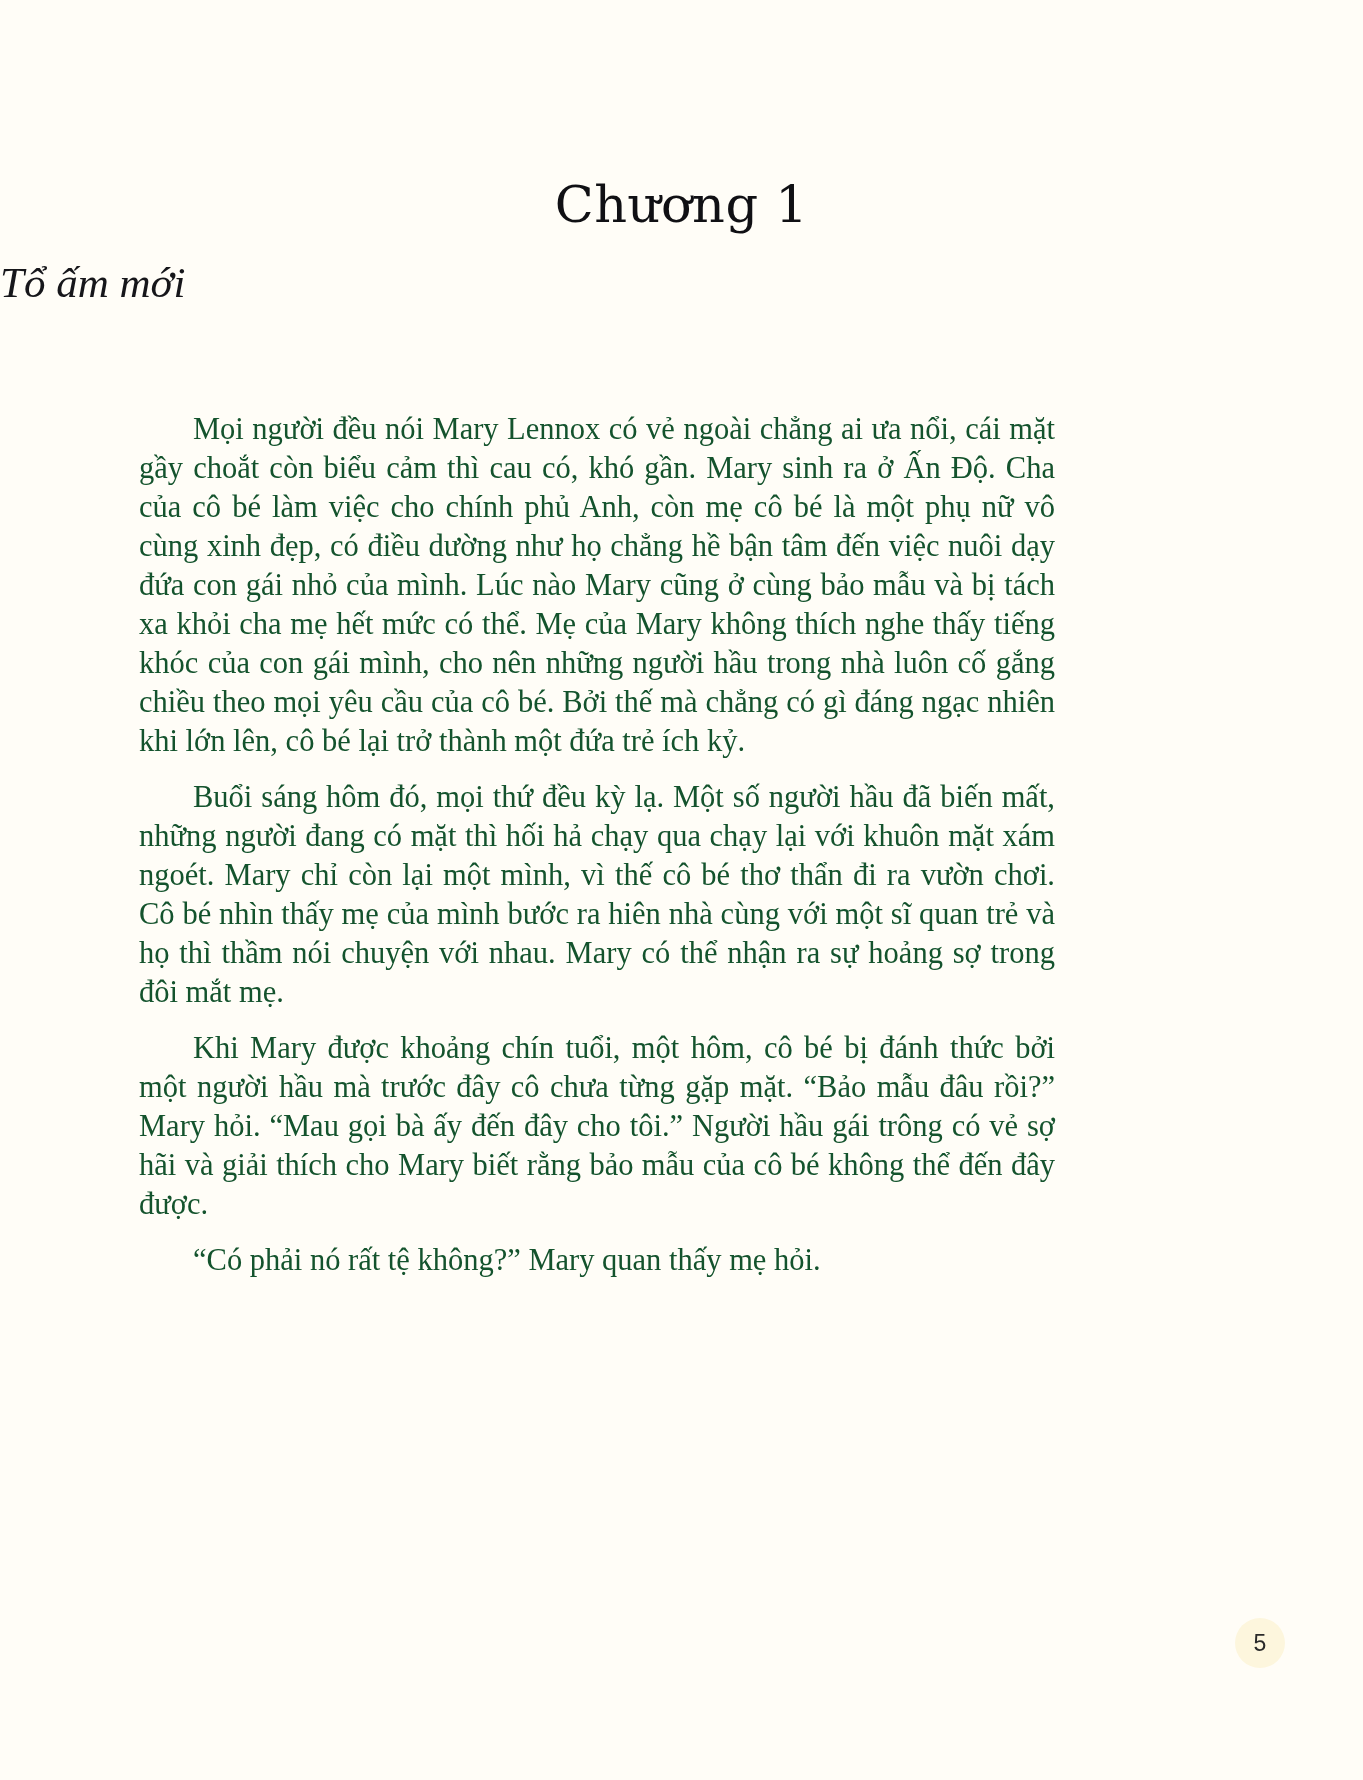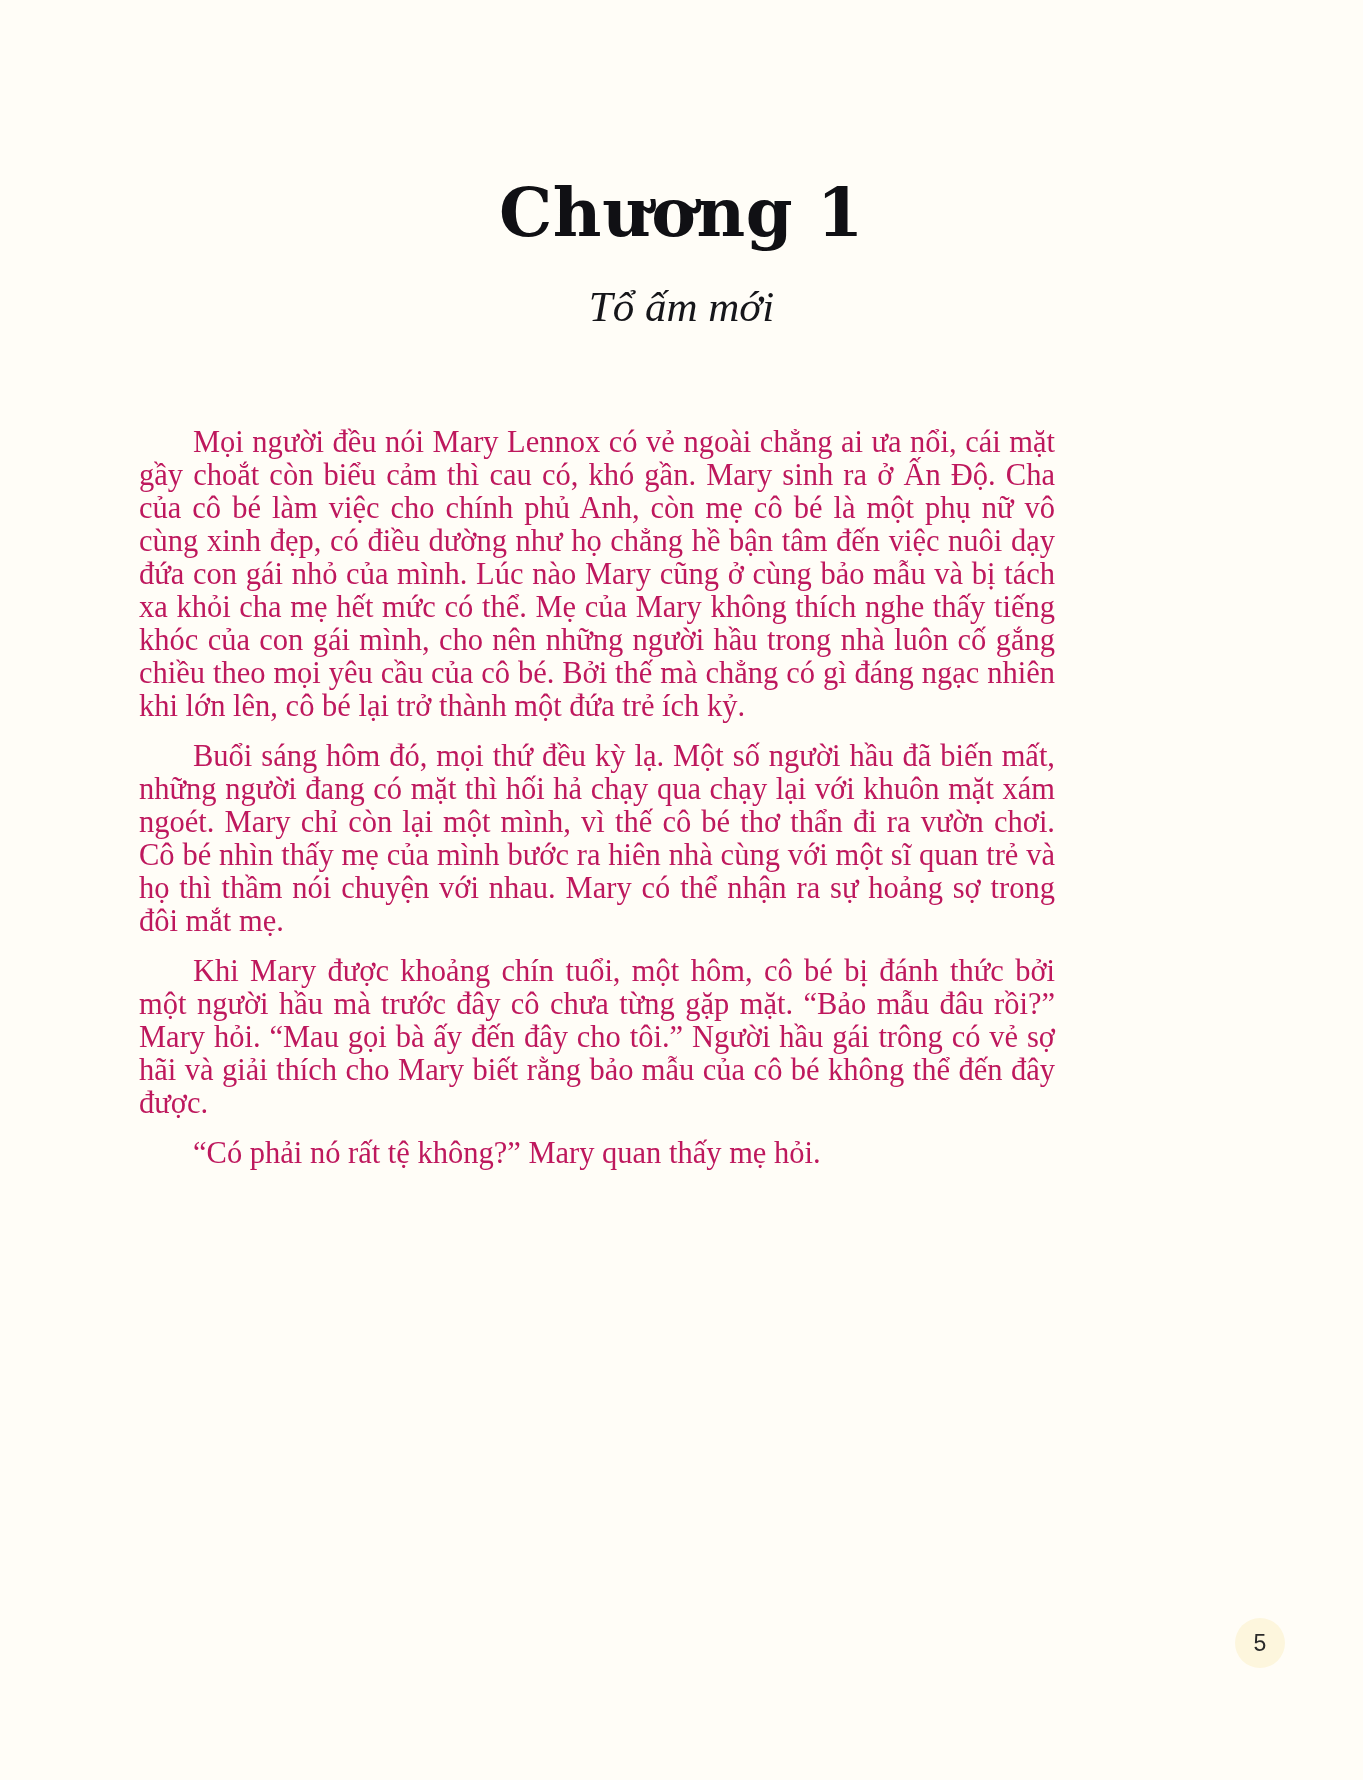--- a/index.html
+++ b/index.html
@@ -19,53 +19,52 @@
     width: 1363px;
     height: 1780px;
     box-sizing: border-box;
     padding: 0;
     position: relative;
     background: #fffdf7;
   }
   .chapter-heading {
     text-align: center;
     font-family: "DejaVu Serif", serif;
-    font-weight: 700;
-    font-size: 67px;
+    font-weight: 400;
+    font-size: 51px;
     letter-spacing: 0.5px;
     margin: 0;
     padding-top: 178px;
     line-height: 1.05;
     color: #101014;
   }
   .chapter-subtitle {
-    text-align: center;
     font-family: "Liberation Serif", serif;
     font-style: italic;
     font-size: 43px;
-    margin: 8px;
+    margin: 0;
     padding-top: 26px;
     color: #16161a;
   }
   .body-text {
     margin: 0;
     padding: 0;
     position: absolute;
     left: 139px;
     top: 410px;
     width: 916px;
   }
   .body-text p {
-    margin: 16px 0 0 0;
+    margin: 0 0 0 0;
     text-indent: 54px;
     text-align: justify;
     font-size: 30.5px;
-    line-height: 33px;
+    line-height: 39px;
     font-family: "Liberation Serif", serif;
-    color: #be185d;
+    color: #14532d;
     -webkit-hyphens: none;
     hyphens: none;
   }
   .body-text p + p {
     margin-top: 17px;
   }
   .page-number {
     position: absolute;
     right: 78px;
     bottom: 112px;

